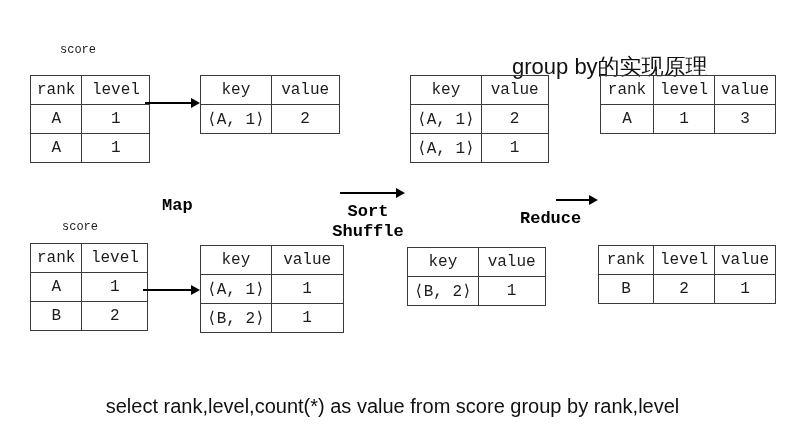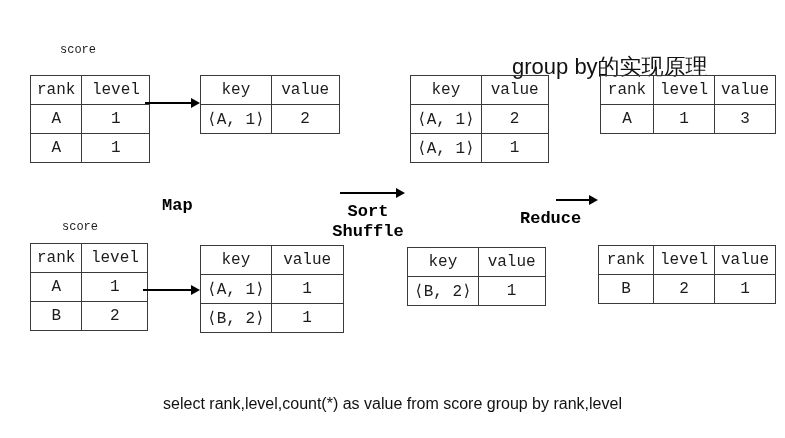--- a/index.html
+++ b/index.html
@@ -6,21 +6,21 @@
   #canvas{
     position:relative;width:785px;height:438px;background:#ffffff;overflow:hidden;
     font-family:"Liberation Sans",sans-serif;
   }
   .title{
     position:absolute;left:512px;top:8px;font-size:22px;color:#111;
     font-family:"Liberation Sans",sans-serif;white-space:nowrap;margin-top:44px;
   }
   .caption{
     position:absolute;left:0;top:395px;width:785px;text-align:center;
-    font-size:16px;color:#111;font-family:"Liberation Sans",sans-serif;white-space:nowrap;
+    font-size:20px;color:#111;font-family:"Liberation Sans",sans-serif;white-space:nowrap;
   }
   .score-label{
     position:absolute;font-family:"Liberation Mono",monospace;font-size:12px;color:#1c1c1c;
   }
   .tbl{
     position:absolute;border-collapse:collapse;table-layout:fixed;
     font-family:"Liberation Mono",monospace;font-size:16px;color:#1c1c1c;
   }
   .tbl th,.tbl td{
     border:1.5px solid #3a3a3a;text-align:center;vertical-align:middle;

